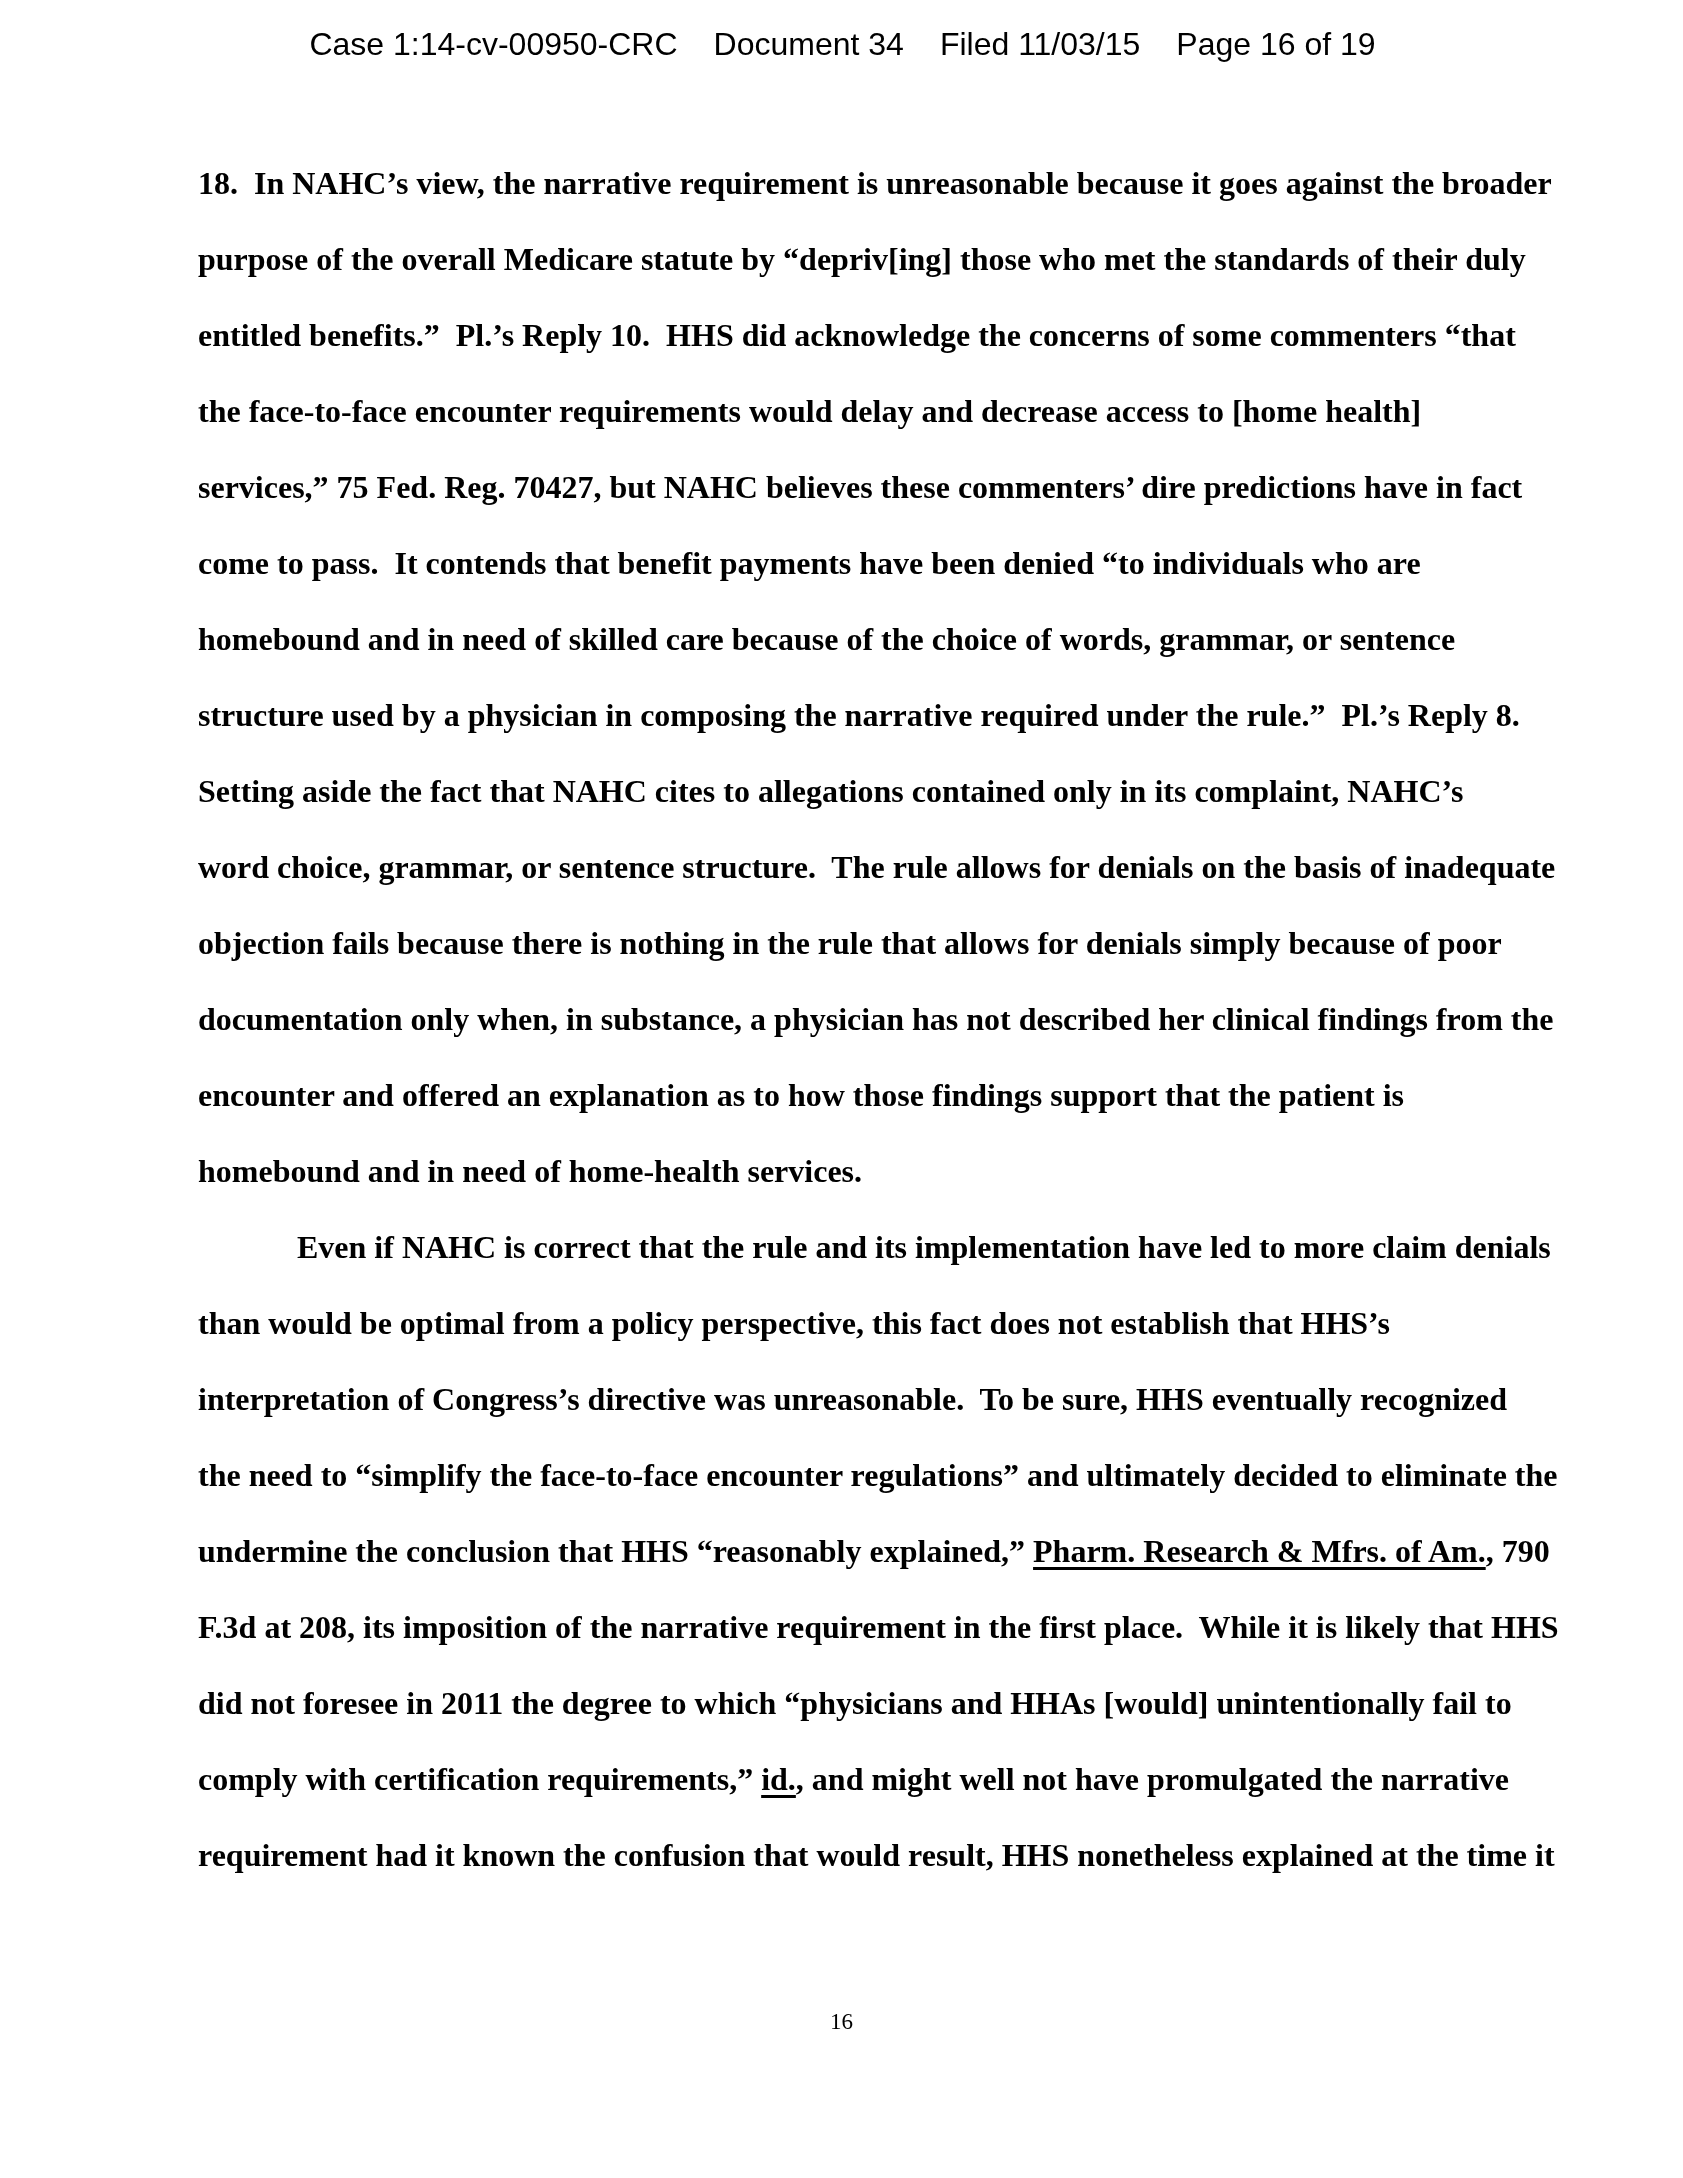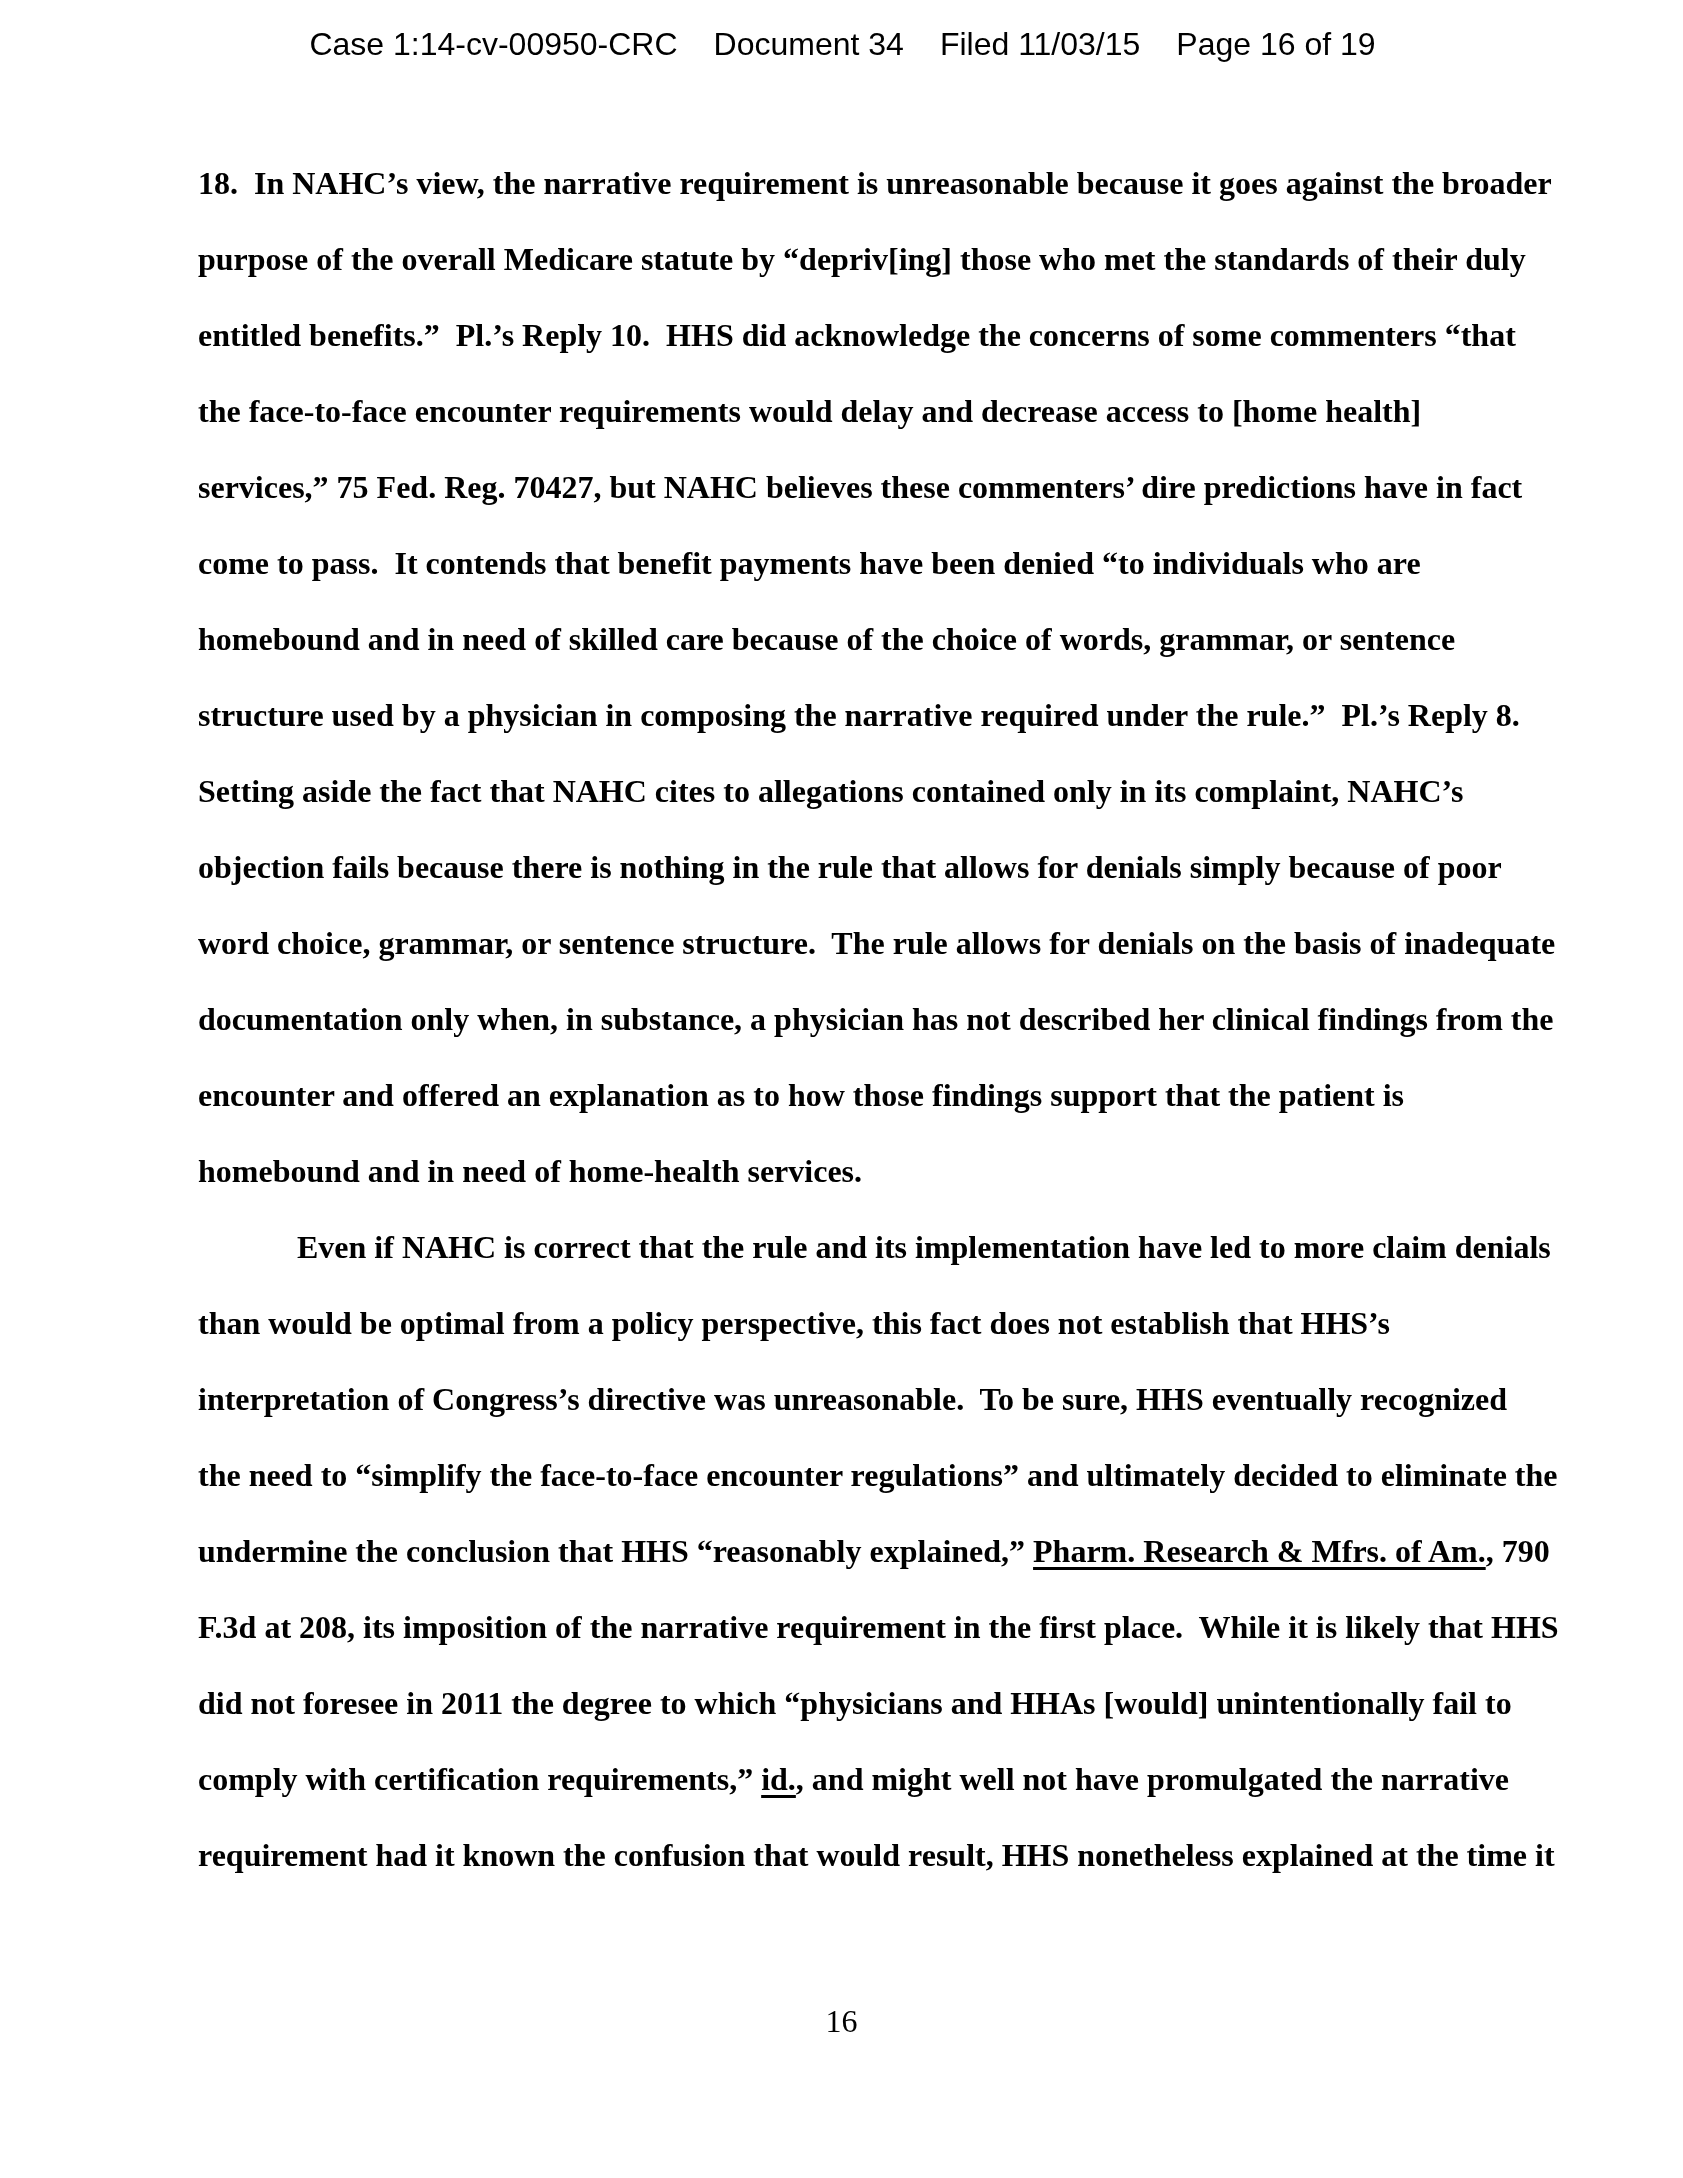--- a/index.html
+++ b/index.html
@@ -50,21 +50,21 @@
     text-decoration: underline;
     text-underline-offset: 5px;
   }
   .page-footer {
     position: absolute;
     top: 1992px;
     left: 0;
     width: 100%;
     text-align: center;
     font-family: "Liberation Serif", serif;
-    font-size: 32px;
+    font-size: 23px;
     line-height: 59px;
     color: #000000;
   }
 </style>
 </head>
 <body>
 
 <div class="page">
 
   <div class="case-header">
@@ -77,22 +77,22 @@
   <div class="body-text" id="body-text">
       <div class="line"><span>18.  In NAHC’s view, the narrative requirement is unreasonable because it goes against the broader</span></div>
       <div class="line"><span>purpose of the overall Medicare statute by “depriv[ing] those who met the standards of their duly</span></div>
       <div class="line"><span>entitled benefits.”  Pl.’s Reply 10.  HHS did acknowledge the concerns of some commenters “that</span></div>
       <div class="line"><span>the face-to-face encounter requirements would delay and decrease access to [home health]</span></div>
       <div class="line"><span>services,” 75 Fed. Reg. 70427, but NAHC believes these commenters’ dire predictions have in fact</span></div>
       <div class="line"><span>come to pass.  It contends that benefit payments have been denied “to individuals who are</span></div>
       <div class="line"><span>homebound and in need of skilled care because of the choice of words, grammar, or sentence</span></div>
       <div class="line"><span>structure used by a physician in composing the narrative required under the rule.”  Pl.’s Reply 8.</span></div>
       <div class="line"><span>Setting aside the fact that NAHC cites to allegations contained only in its complaint, NAHC’s</span></div>
+      <div class="line"><span>word choice, grammar, or sentence structure.  The rule allows for denials on the basis of inadequate</span></div>
       <div class="line"><span>objection fails because there is nothing in the rule that allows for denials simply because of poor</span></div>
-      <div class="line"><span>word choice, grammar, or sentence structure.  The rule allows for denials on the basis of inadequate</span></div>
       <div class="line"><span>documentation only when, in substance, a physician has not described her clinical findings from the</span></div>
       <div class="line"><span>encounter and offered an explanation as to how those findings support that the patient is</span></div>
       <div class="line"><span>homebound and in need of home-health services.</span></div>
       <div class="line indent"><span>Even if NAHC is correct that the rule and its implementation have led to more claim denials</span></div>
       <div class="line"><span>than would be optimal from a policy perspective, this fact does not establish that HHS’s</span></div>
       <div class="line"><span>interpretation of Congress’s directive was unreasonable.  To be sure, HHS eventually recognized</span></div>
       <div class="line"><span>the need to “simplify the face-to-face encounter regulations” and ultimately decided to eliminate the</span></div>
       <div class="line"><span>undermine the conclusion that HHS “reasonably explained,” </span><span class="u">Pharm. Research &amp; Mfrs. of Am.</span><span>, 790</span></div>
       <div class="line"><span>F.3d at 208, its imposition of the narrative requirement in the first place.  While it is likely that HHS</span></div>
       <div class="line"><span>did not foresee in 2011 the degree to which “physicians and HHAs [would] unintentionally fail to</span></div>

